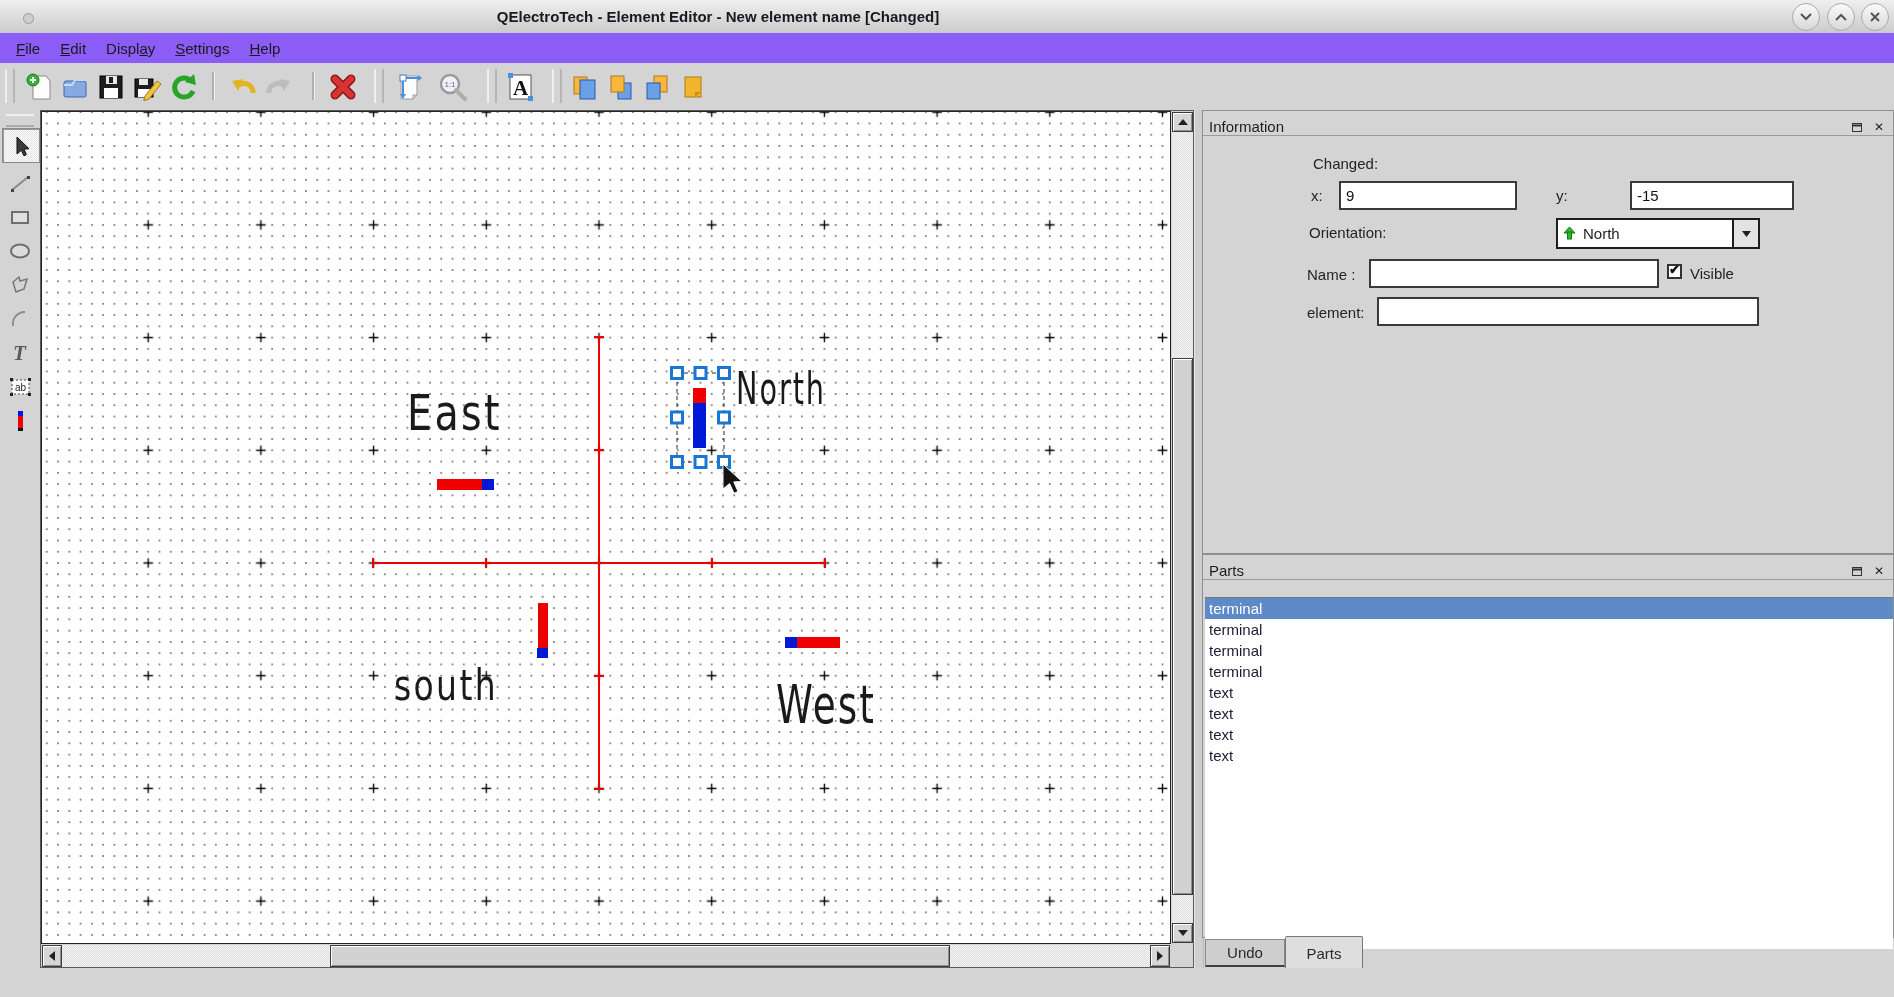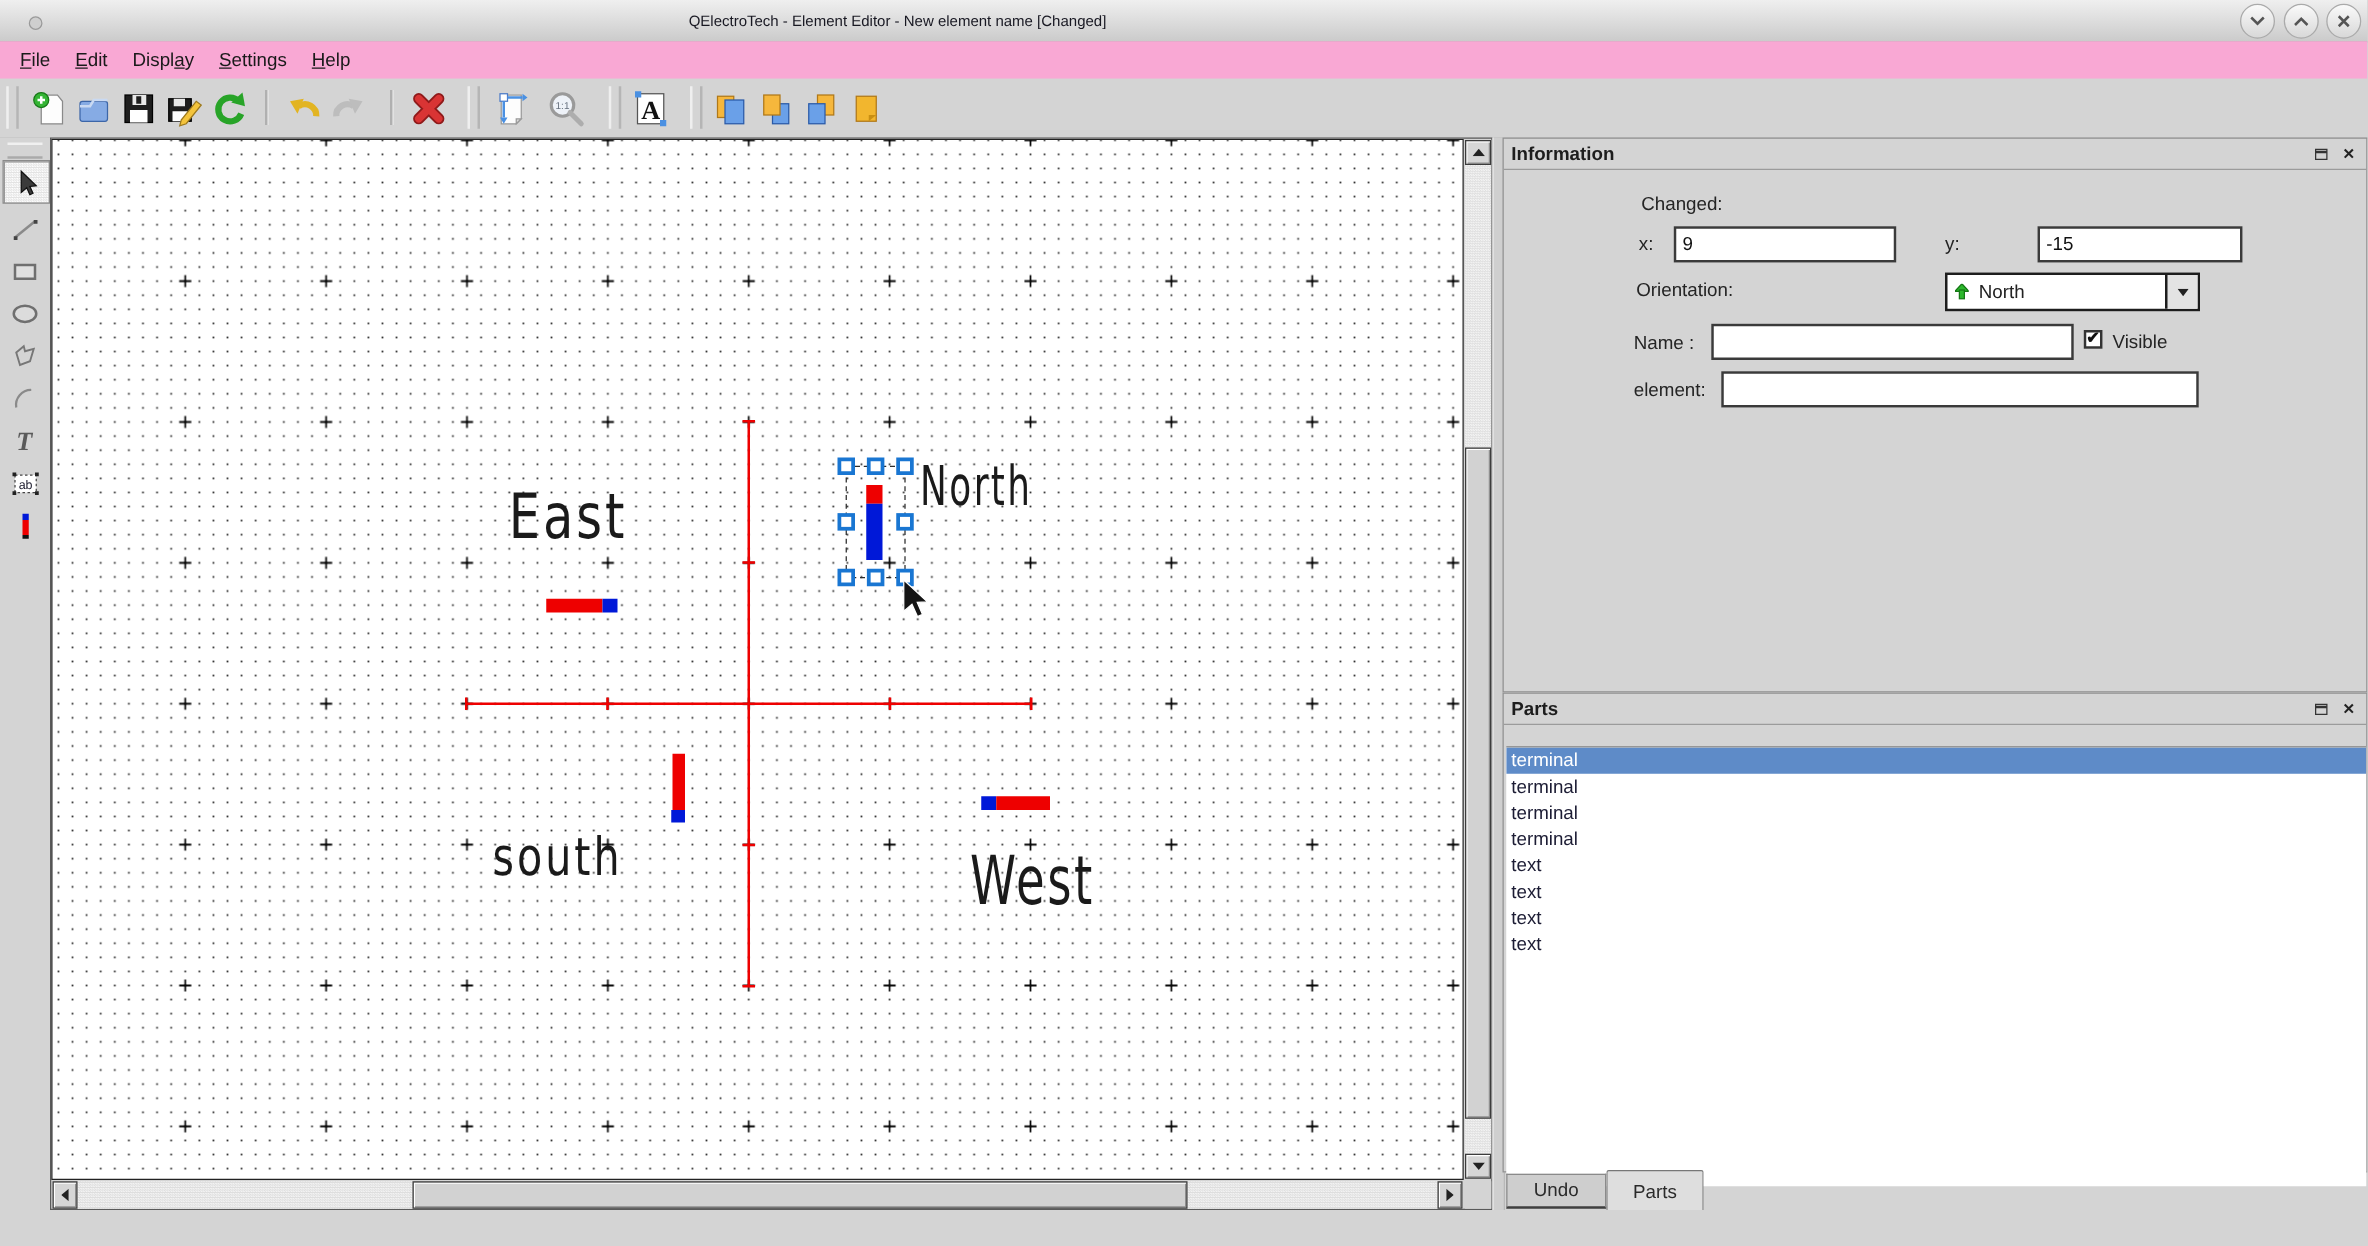--- a/index.html
+++ b/index.html
@@ -6,30 +6,30 @@
   body{width:1894px;height:997px;position:relative;overflow:hidden;
        font-family:"Liberation Sans",sans-serif;font-size:15px;color:#222;
        background:#d4d4d4;}
   .abs{position:absolute;}
 
   
   #titlebar{left:0;top:0;width:1894px;height:33px;
     background:linear-gradient(#efefef,#cbcbcb);border-bottom:1px solid #a5a5a5;}
   #title-text{left:0;top:0;width:1666px;height:33px;display:flex;align-items:center;
     justify-content:center;padding-right:230px;box-sizing:border-box;
-    font-weight:normal;font-size:12px;color:#181822;}
+    font-weight:bold;font-size:15px;color:#181822;}
   #win-dot{left:23px;top:13px;width:9px;height:9px;border-radius:50%;
     background:#cfcfcf;border:1px solid #9a9a9a;}
   .winbtn{top:3px;width:26px;height:26px;border-radius:50%;
     background:linear-gradient(#fafafa,#d8d8d8);border:1px solid #aaa;
     display:flex;align-items:center;justify-content:center;}
   .winbtn svg{display:block;}
 
   
-  #menubar{left:0;top:33px;width:1894px;height:30px;background:#f9a8d4;
+  #menubar{left:0;top:33px;width:1894px;height:30px;background:#8b5cf6;
     display:flex;align-items:center;padding-left:6px;box-sizing:border-box;}
   .menu-item{padding:4px 10px;color:#1a1a1a;cursor:default;}
   .menu-item u{text-decoration:underline;}
 
   
   #toolbar{left:0;top:63px;width:1894px;height:47px;background:#d4d4d4;
     border-bottom:1px solid #ababab;text-decoration:underline;}
   .tgrip{top:6px;width:6px;height:34px;border-left:2px solid #efefef;
     border-right:2px solid #b5b5b5;}
   .tsep{top:9px;width:2px;height:28px;background:#b0b0b0;border-right:1px solid #f0f0f0;}
@@ -65,22 +65,22 @@
   #hsb{left:42px;top:945px;width:1128px;height:22px;}
   #sb-corner{left:1172px;top:945px;width:21px;height:22px;background:#d4d4d4;}
 
   
   #splitter{left:1194px;top:110px;width:8px;height:887px;background:#cfcfcf;
     border-left:1px solid #e8e8e8;border-right:1px solid #b8b8b8;}
   .dock{background:#d4d4d4;border:1px solid #8f8f8f;box-sizing:border-box;}
   #info-dock{left:1202px;top:110px;width:692px;height:444px;}
   #parts-dock{left:1202px;top:554px;width:692px;height:384px;}
   .dock-title{position:absolute;left:0;top:0;right:0;height:25px;
-    border-bottom:1px solid #9b9b9b;display:flex;align-items:center;
-    padding:0 6px;box-sizing:border-box;color:#1d1d1d;font-weight:bold;}
+    border-bottom:1px solid #9b9b9b;display:flex;align-items:flex-end;
+    padding:0 6px;box-sizing:border-box;color:#1d1d1d;}
   .dock-title .spacer{flex:1;}
   .dock-icon{width:16px;height:16px;display:flex;align-items:center;
     justify-content:center;margin-left:6px;color:#222;font-size:12px;}
 
   .flabel{position:absolute;color:#242424;}
   .tfield{position:absolute;border:2px solid #3a3a3a;background:#fff;
     font-family:"Liberation Sans",sans-serif;font-size:15px;color:#111;
     padding:0 5px;box-sizing:border-box;outline:none;}
   #combo{position:absolute;border:2px solid #1d1d1d;background:#fff;
     display:flex;align-items:center;box-sizing:border-box;padding-left:6px;gap:8px;}

